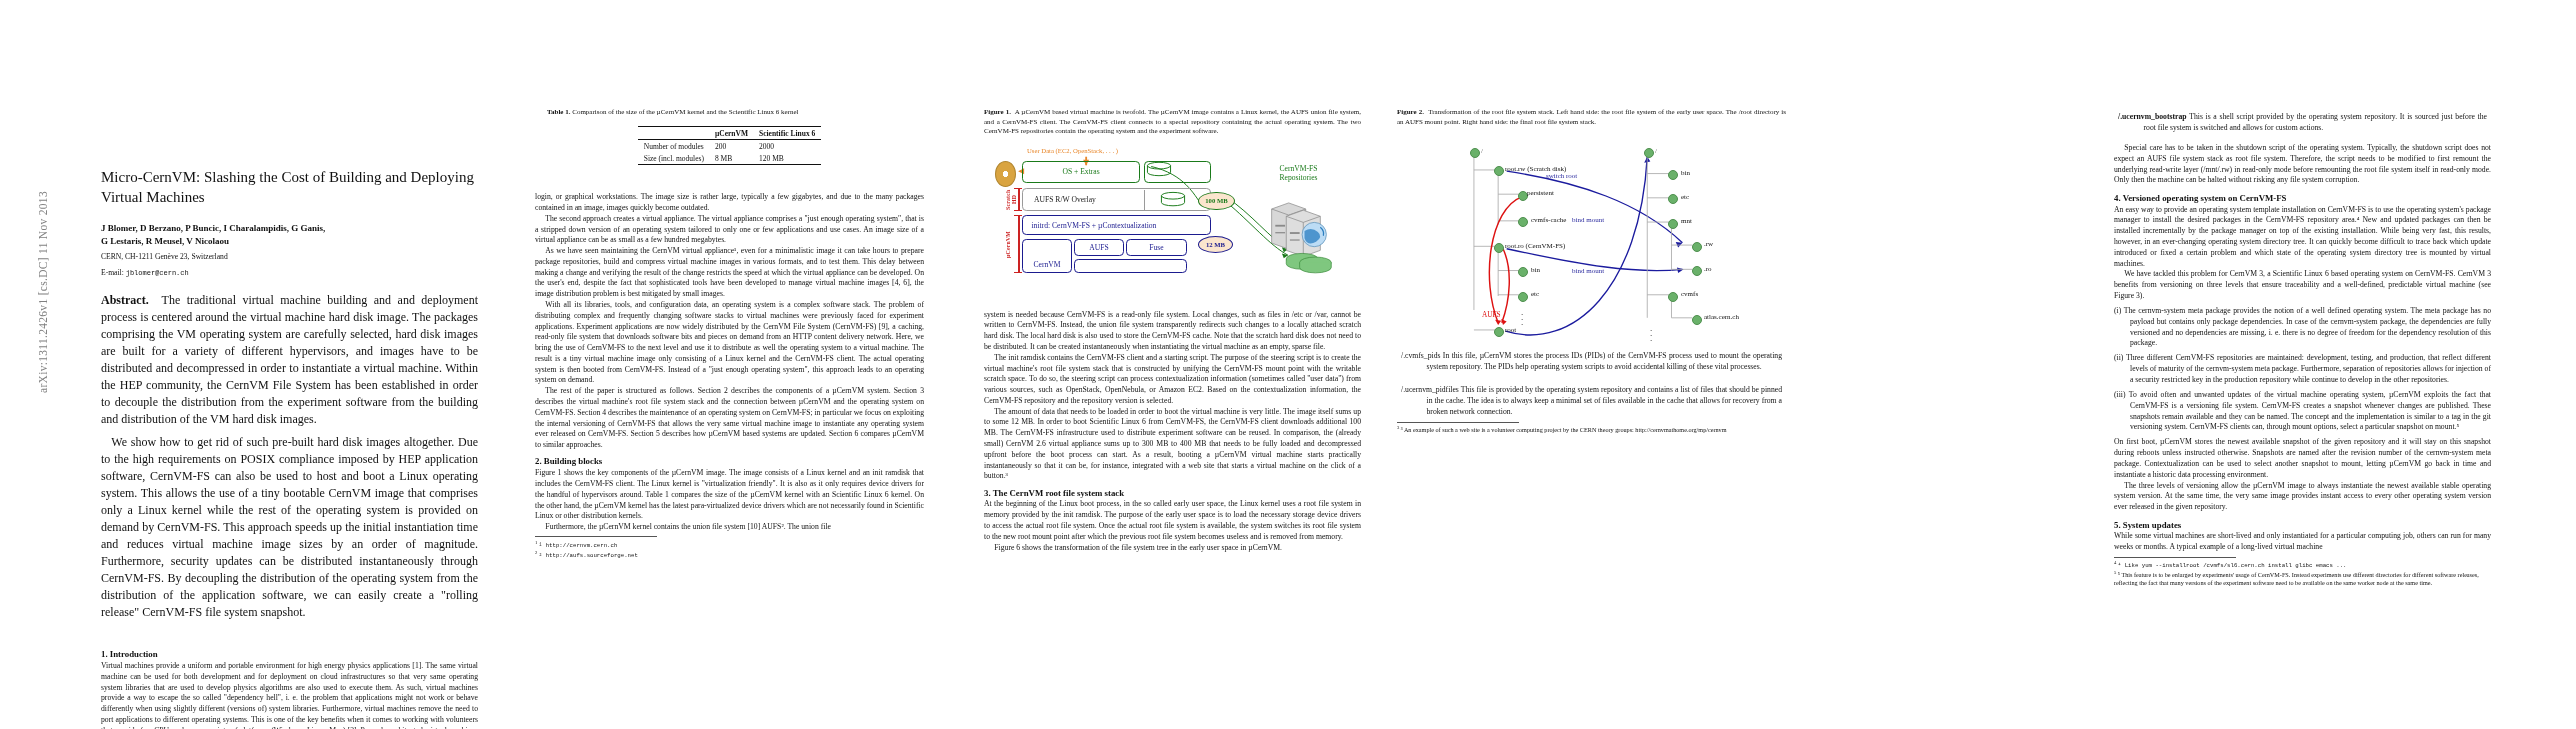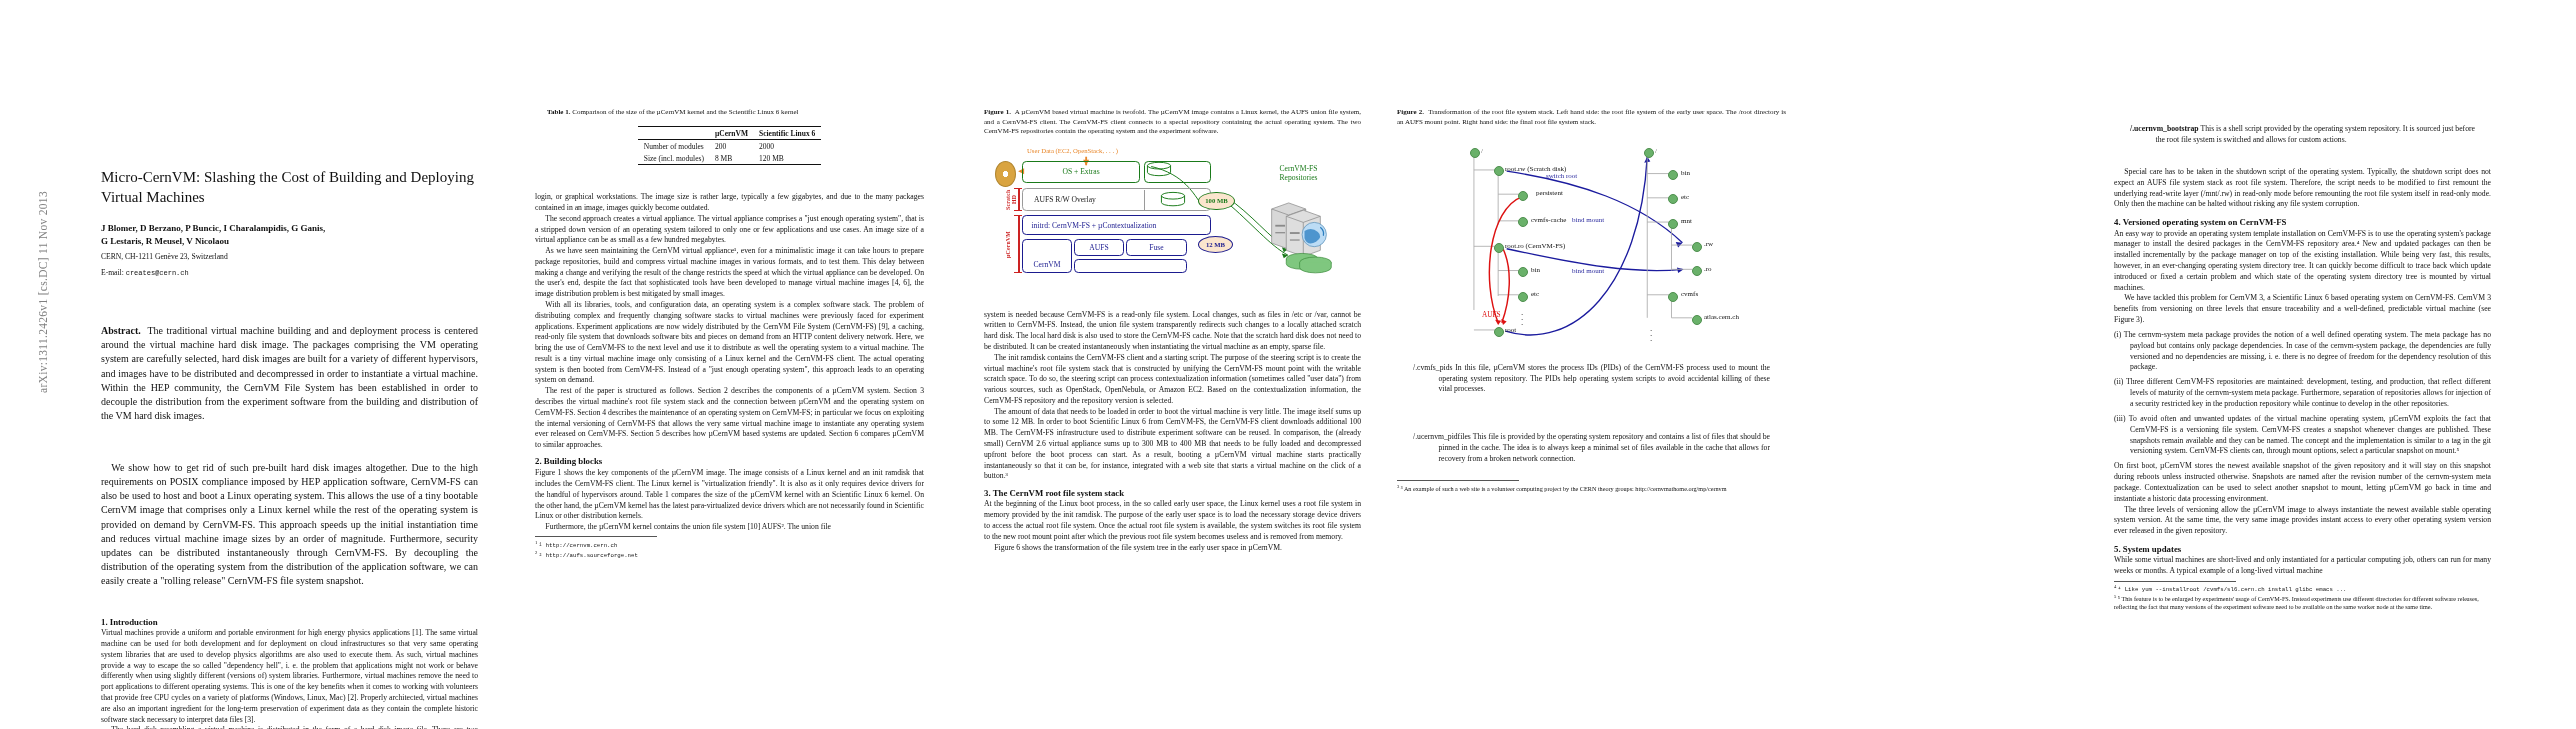--- a/index.html
+++ b/index.html
@@ -19,29 +19,29 @@
   .c2{left:535px;width:389px;}
   .c3{left:984px;width:802px;}
   .c4{left:2114px;width:377px;}
 
   
   .title{font-size:15px;line-height:1.34;font-weight:400;color:#111;}
   .authors{font-size:9px;font-weight:700;line-height:1.45;}
   .affil{font-size:7.6px;line-height:1.5;}
   .email{font-size:7.6px;line-height:1.5;}
   .email .mono{font-family:"Liberation Mono","DejaVu Sans Mono",monospace;font-size:7px;}
-  .abs{font-size:10px;line-height:1.42;text-align:justify;margin-top:32px;}
+  .abs{font-size:12px;line-height:1.42;text-align:justify;}
   .abs b{font-weight:700;}
   .h2{font-size:8.8px;font-weight:700;margin:0 0 1.8px 0;}
   p.body{font-size:7.7px;line-height:1.40;text-align:justify;margin:0 0 0 0;
          text-indent:10.3px;}
   p.body.noind{text-indent:0;}
 
   .hang{font-size:7.7px;line-height:1.40;text-align:justify;
-        padding-left:25.5px;text-indent:-25.5px;margin:16px;}
+        padding-left:25.5px;text-indent:-25.5px;margin:4px;}
   .hang b{font-weight:700;}
   .listitem{font-size:7.7px;line-height:1.40;text-align:justify;
         padding-left:16px;text-indent:-16px;margin:0 0 4.3px 0;}
 
   
   .fnrule{width:122px;height:0.6px;background:#555;margin:3.6px 0 3px 0;}
   .fn{font-size:6.2px;line-height:1.36;margin:0;}
   .fn .mono{font-family:"Liberation Mono","DejaVu Sans Mono",monospace;font-size:5.7px;}
   .fnsup{font-size:4.6px;vertical-align:super;}
 
@@ -99,21 +99,21 @@
   <div class="col c1">
     <div style="height:167px"></div>
     <div class="title">Micro-CernVM: Slashing the Cost of Building and Deploying Virtual Machines</div>
     <div style="height:14.6px"></div>
     <div class="authors">J Blomer, D Berzano, P Buncic, I Charalampidis, G Ganis,</div>
     <div class="authors">G Lestaris, R Meusel, V Nicolaou</div>
     <div style="height:3.6px"></div>
     <div class="affil">CERN, CH-1211 Genève 23, Switzerland</div>
     <div style="height:4.3px"></div>
     <div class="email">
-      <span>E-mail: </span><span class="mono">creates@cern.ch</span>
+      <span>E-mail: </span><span class="mono">jblomer@cern.ch</span>
     </div>
     <div style="height:13.4px"></div>
     <div class="abs">
       <b>Abstract.</b>&nbsp;&nbsp;<span>The traditional virtual machine building and and deployment process is centered around the virtual machine hard disk image. The packages comprising the VM operating system are carefully selected, hard disk images are built for a variety of different hypervisors, and images have to be distributed and decompressed in order to instantiate a virtual machine. Within the HEP community, the CernVM File System has been established in order to decouple the distribution from the experiment software from the building and distribution of the VM hard disk images.</span>
     </div>
     <div style="height:5.5px"></div>
     <div class="abs" style="text-indent:10.3px">We show how to get rid of such pre-built hard disk images altogether. Due to the high requirements on POSIX compliance imposed by HEP application software, CernVM-FS can also be used to host and boot a Linux operating system. This allows the use of a tiny bootable CernVM image that comprises only a Linux kernel while the rest of the operating system is provided on demand by CernVM-FS. This approach speeds up the initial instantiation time and reduces virtual machine image sizes by an order of magnitude. Furthermore, security updates can be distributed instantaneously through CernVM-FS. By decoupling the distribution of the operating system from the distribution of the application software, we can easily create a "rolling release" CernVM-FS file system snapshot.</div>
 
     <div style="height:28px"></div>
     <div class="h2">1. Introduction</div>
@@ -307,21 +307,21 @@
           <line x1="452" y1="300" x2="486" y2="300" stroke="#aaa" stroke-width="1.4"></line>
         </svg>
 
         <div class="node" style="left:73px;top:12px;"></div>
         <div class="nlbl" style="left:84px;top:11px;color:#666;">/</div>
 
         <div class="node" style="left:97px;top:30px;"></div>
         <div class="nlbl" style="left:108px;top:29px;">root.rw (Scratch disk)</div>
 
         <div class="node" style="left:121px;top:55px;"></div>
-        <div class="nlbl" style="left:139px;top:53px;">persistent</div>
+        <div class="nlbl" style="left:130px;top:53px;">persistent</div>
 
         <div class="node" style="left:121px;top:81px;"></div>
         <div class="nlbl" style="left:134px;top:80px;">cvmfs-cache</div>
 
         <div class="node" style="left:97px;top:107px;"></div>
         <div class="nlbl" style="left:108px;top:106px;">root.ro (CernVM-FS)</div>
 
         <div class="node" style="left:121px;top:131px;"></div>
         <div class="nlbl" style="left:134px;top:130px;">bin</div>
 

